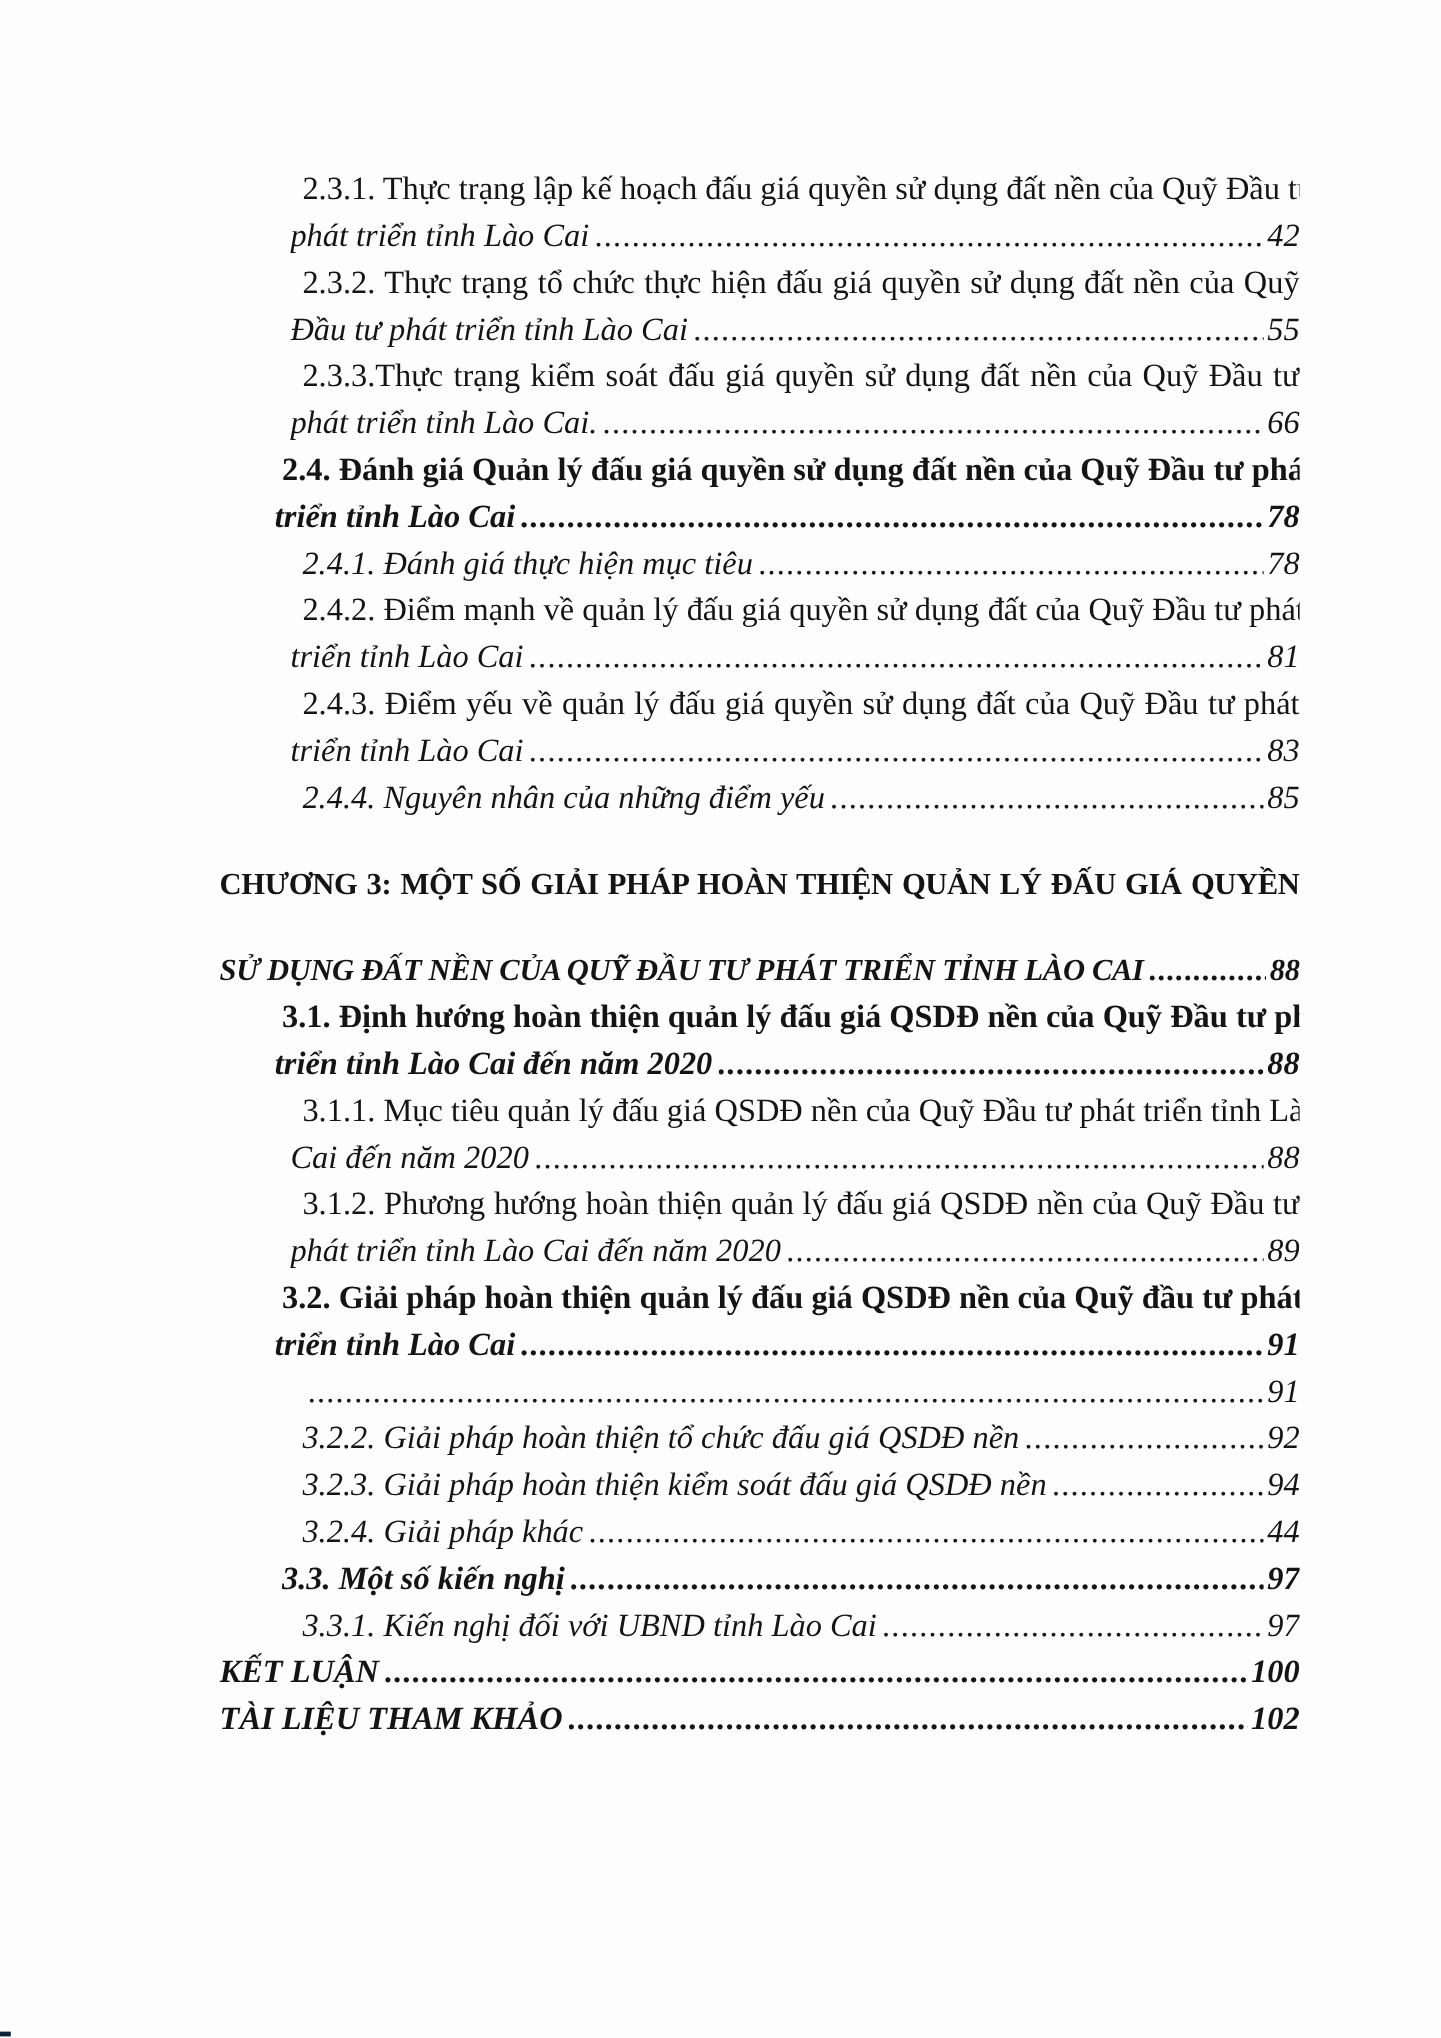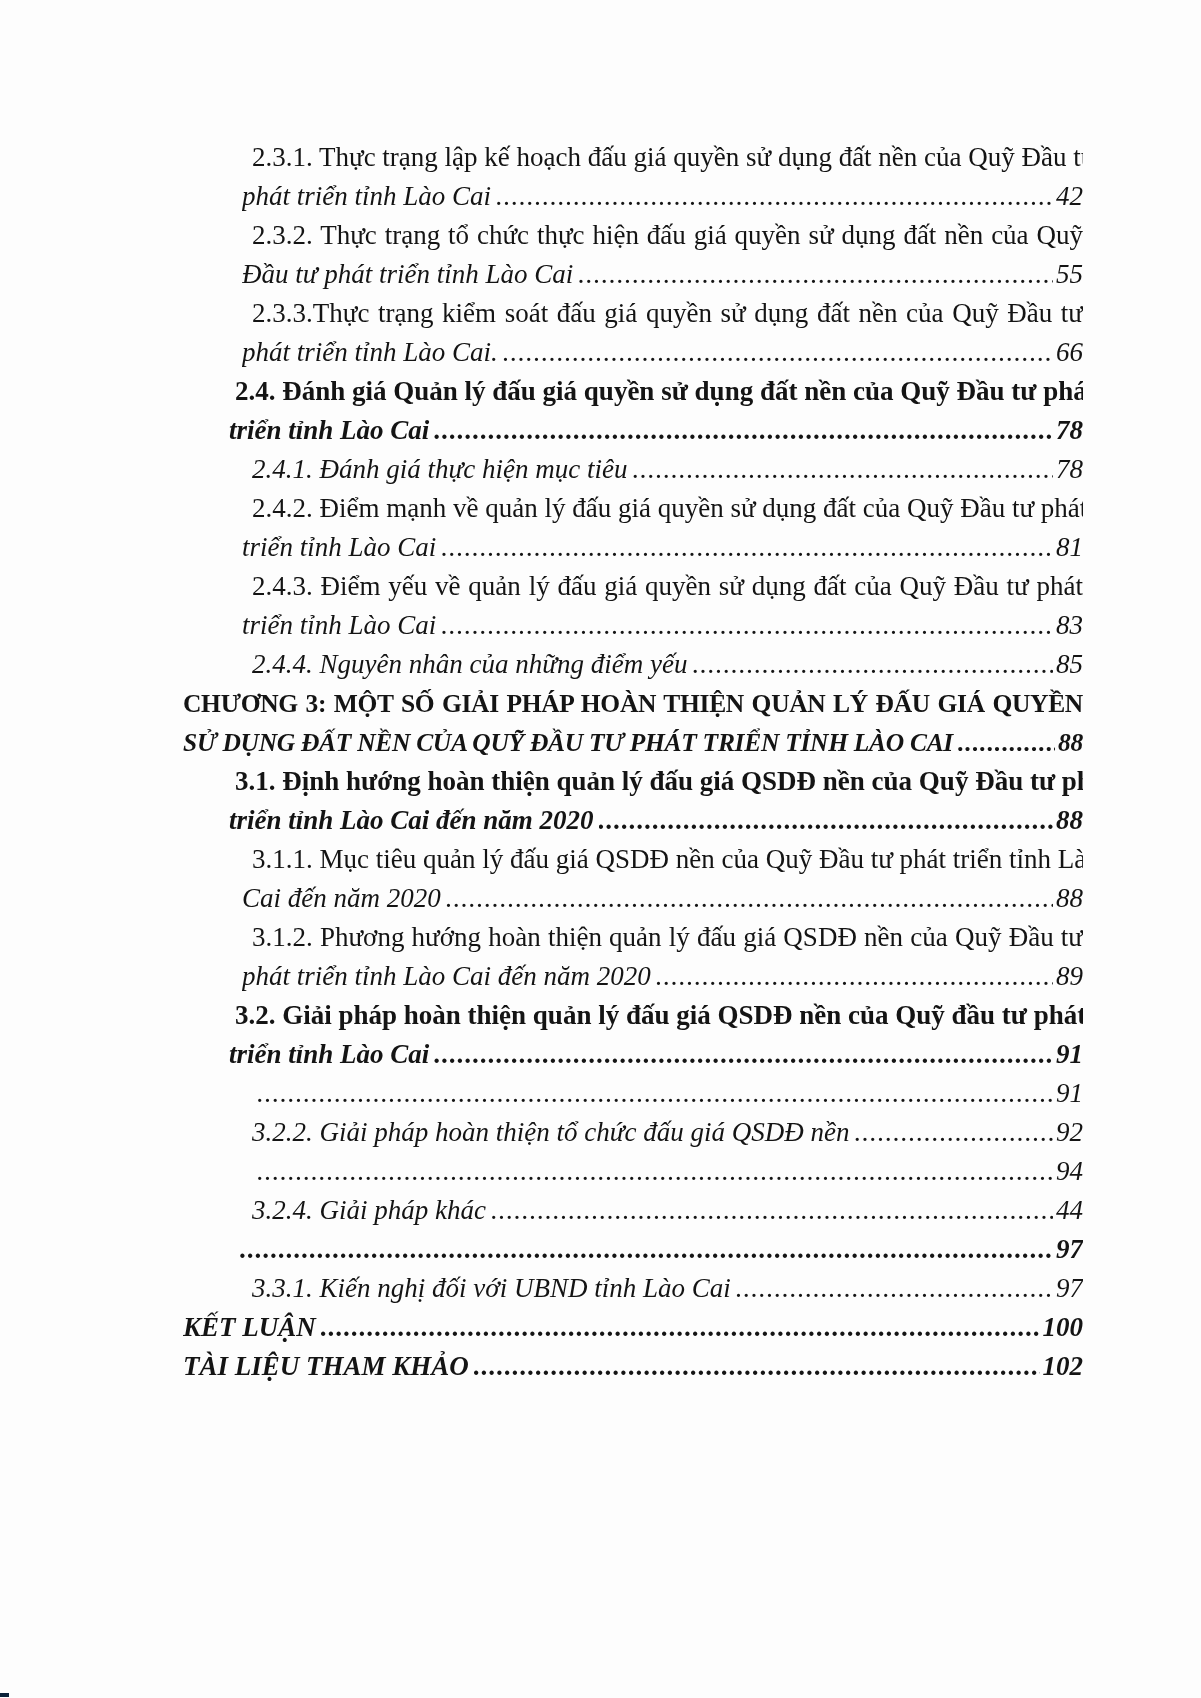--- a/index.html
+++ b/index.html
@@ -35,21 +35,21 @@
     letter-spacing:1px;
   }
   .pg{flex:0 0 auto;margin-left:3px;}
   
   .i-l1{margin-left:0;}
   .i-l2f{margin-left:52px;}
   .i-l2c{margin-left:46px;}
   .i-l3f{margin-left:69px;}
   .i-l3c{margin-left:59px;}
   
-  .chsz{font-size:25.5px;letter-spacing:-0.3px;}
+  .chsz{font-size:25.5px;letter-spacing:-0.3px;margin-top:33px;}
   .scan-mark{
     position:absolute;left:0;bottom:1px;width:9px;height:4px;
     background:#0b2239;
   }
 </style>
 </head>
 <body>
 
 <div class="page">
   <div class="toc">
@@ -179,35 +179,37 @@
     <div class="entry">
       <div class="dotrow i-l3f">
         <span class="t">3.2.2. Giải pháp hoàn thiện tổ chức đấu giá QSDĐ nền</span>
         <span class="lead"></span>
         <span class="pg">92</span>
       </div>
     </div>
 
     <div class="entry">
       <div class="dotrow i-l3f">
+        <span class="t">3.2.3. Giải pháp hoàn thiện kiểm soát đấu giá QSDĐ nền</span>
         <span class="lead"></span>
         <span class="pg">94</span>
       </div>
     </div>
 
     <div class="entry">
       <div class="dotrow i-l3f">
         <span class="t">3.2.4. Giải pháp khác</span>
         <span class="lead"></span>
         <span class="pg">44</span>
       </div>
     </div>
 
     <div class="entry b">
       <div class="dotrow i-l2f">
+        <span class="t">3.3. Một số kiến nghị</span>
         <span class="lead"></span>
         <span class="pg">97</span>
       </div>
     </div>
 
     <div class="entry">
       <div class="dotrow i-l3f">
         <span class="t">3.3.1. Kiến nghị đối với UBND tỉnh Lào Cai</span>
         <span class="lead"></span>
         <span class="pg">97</span>

